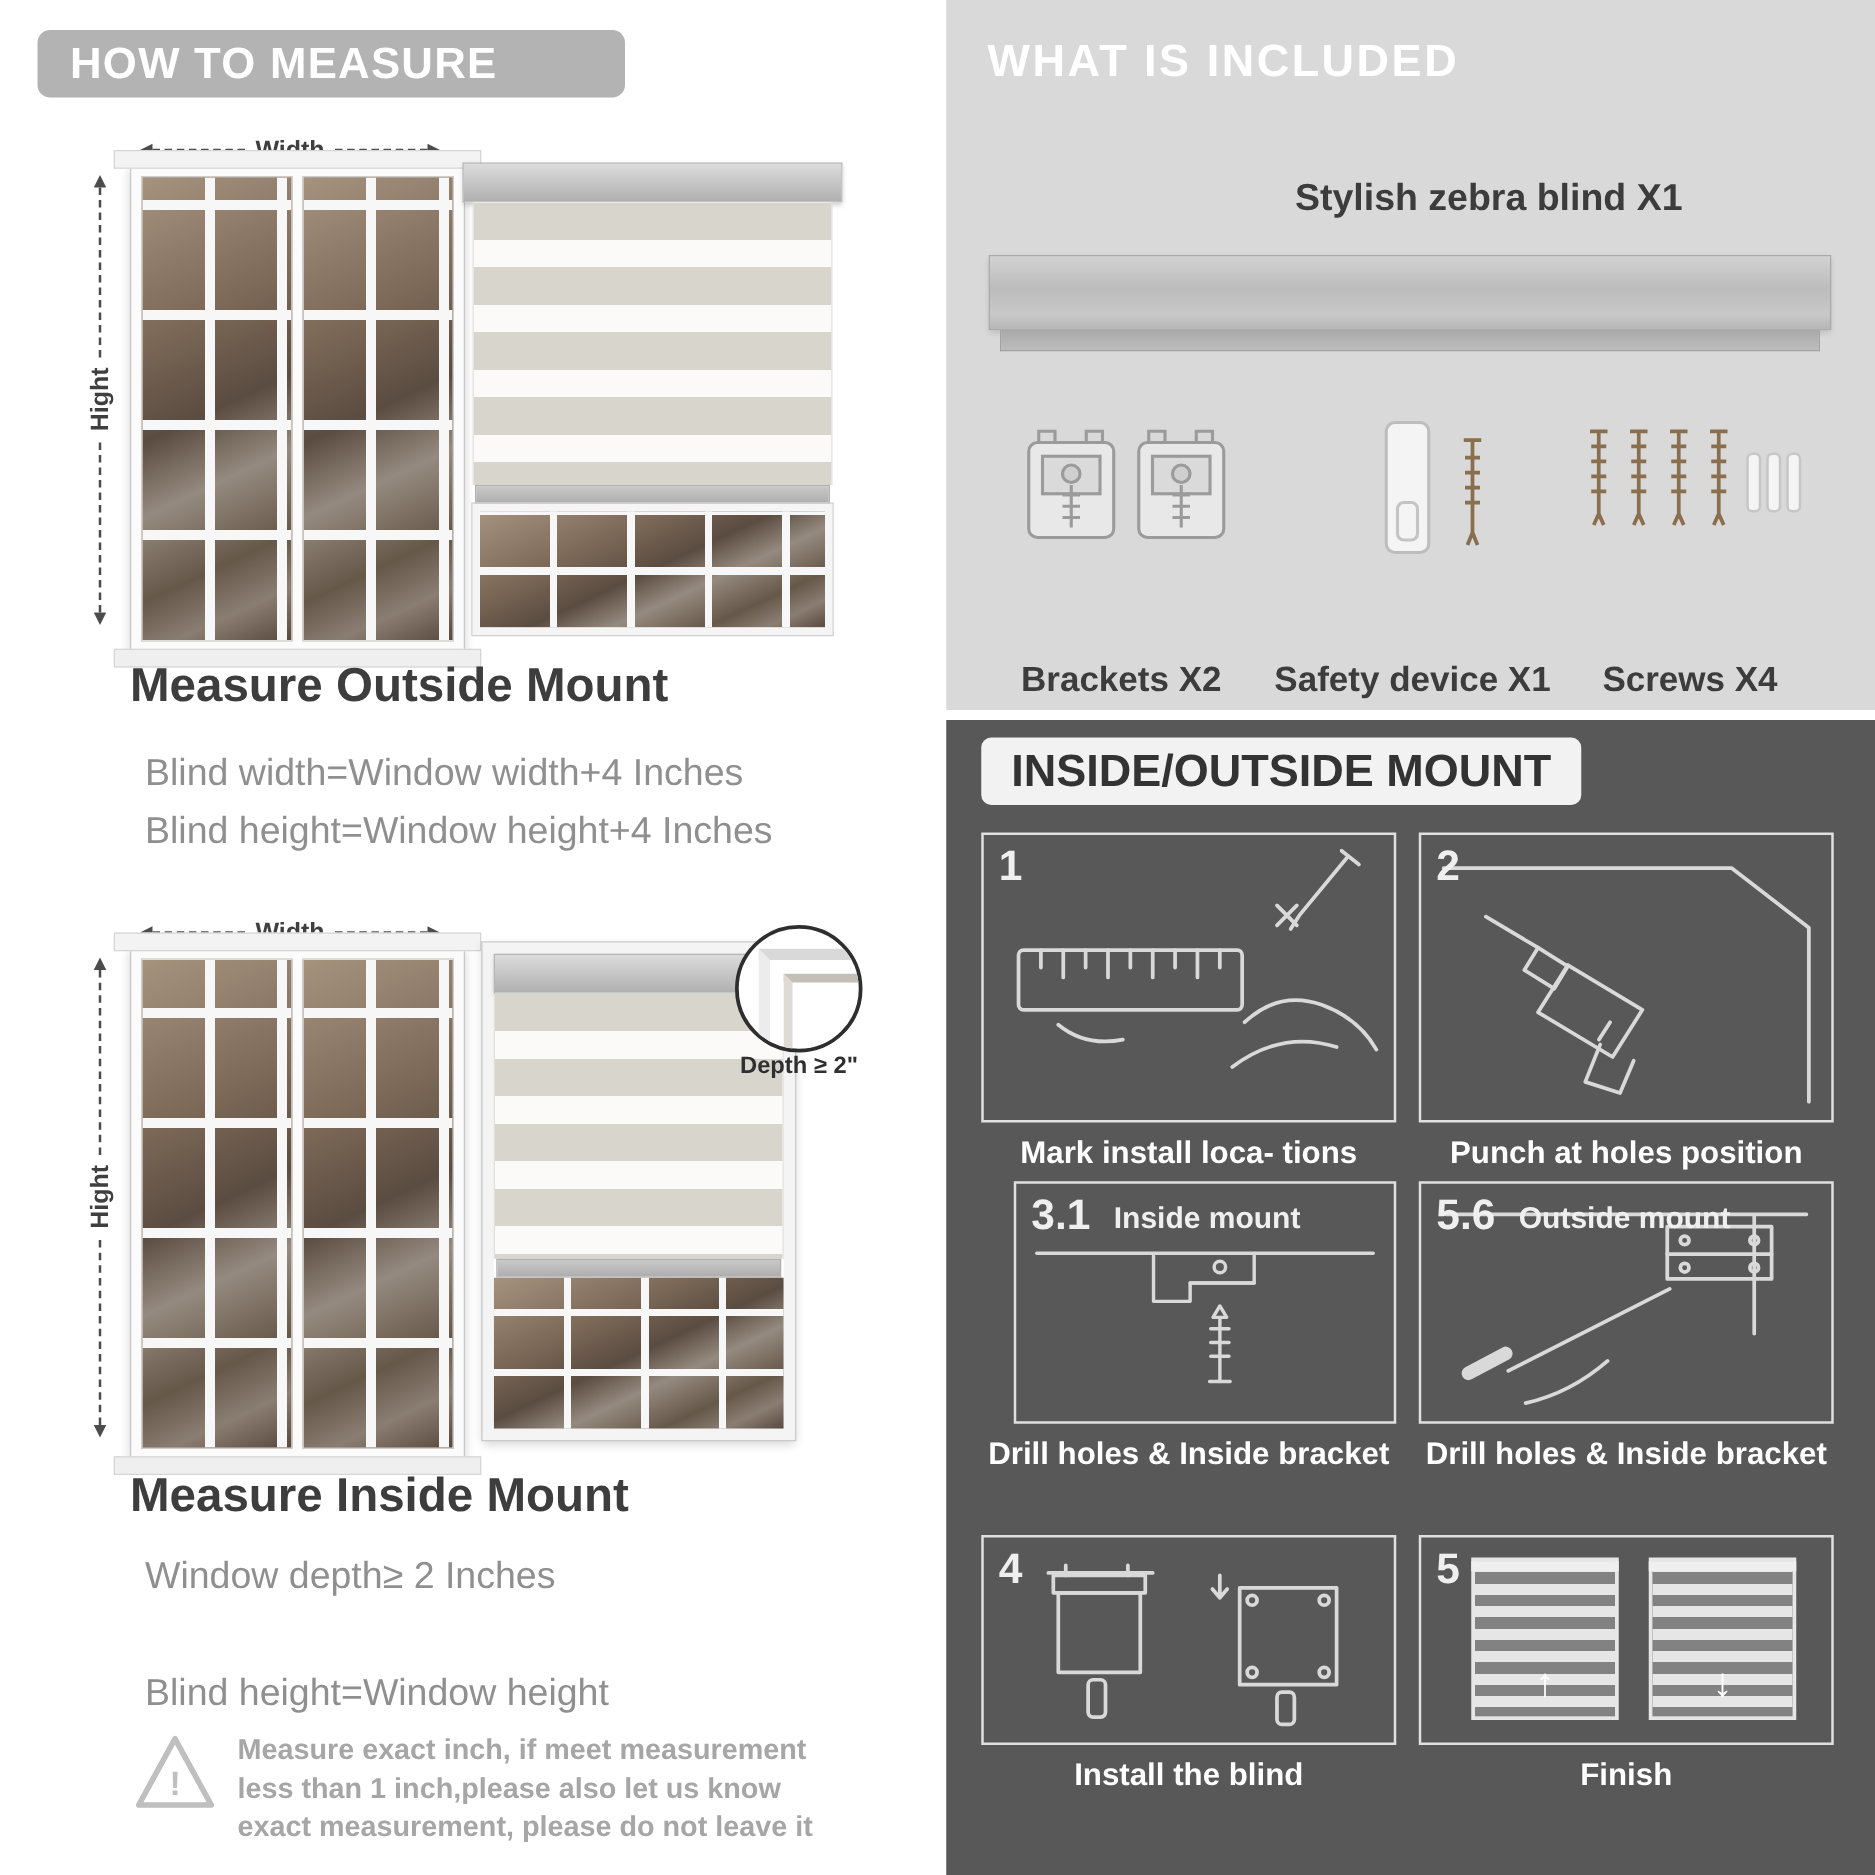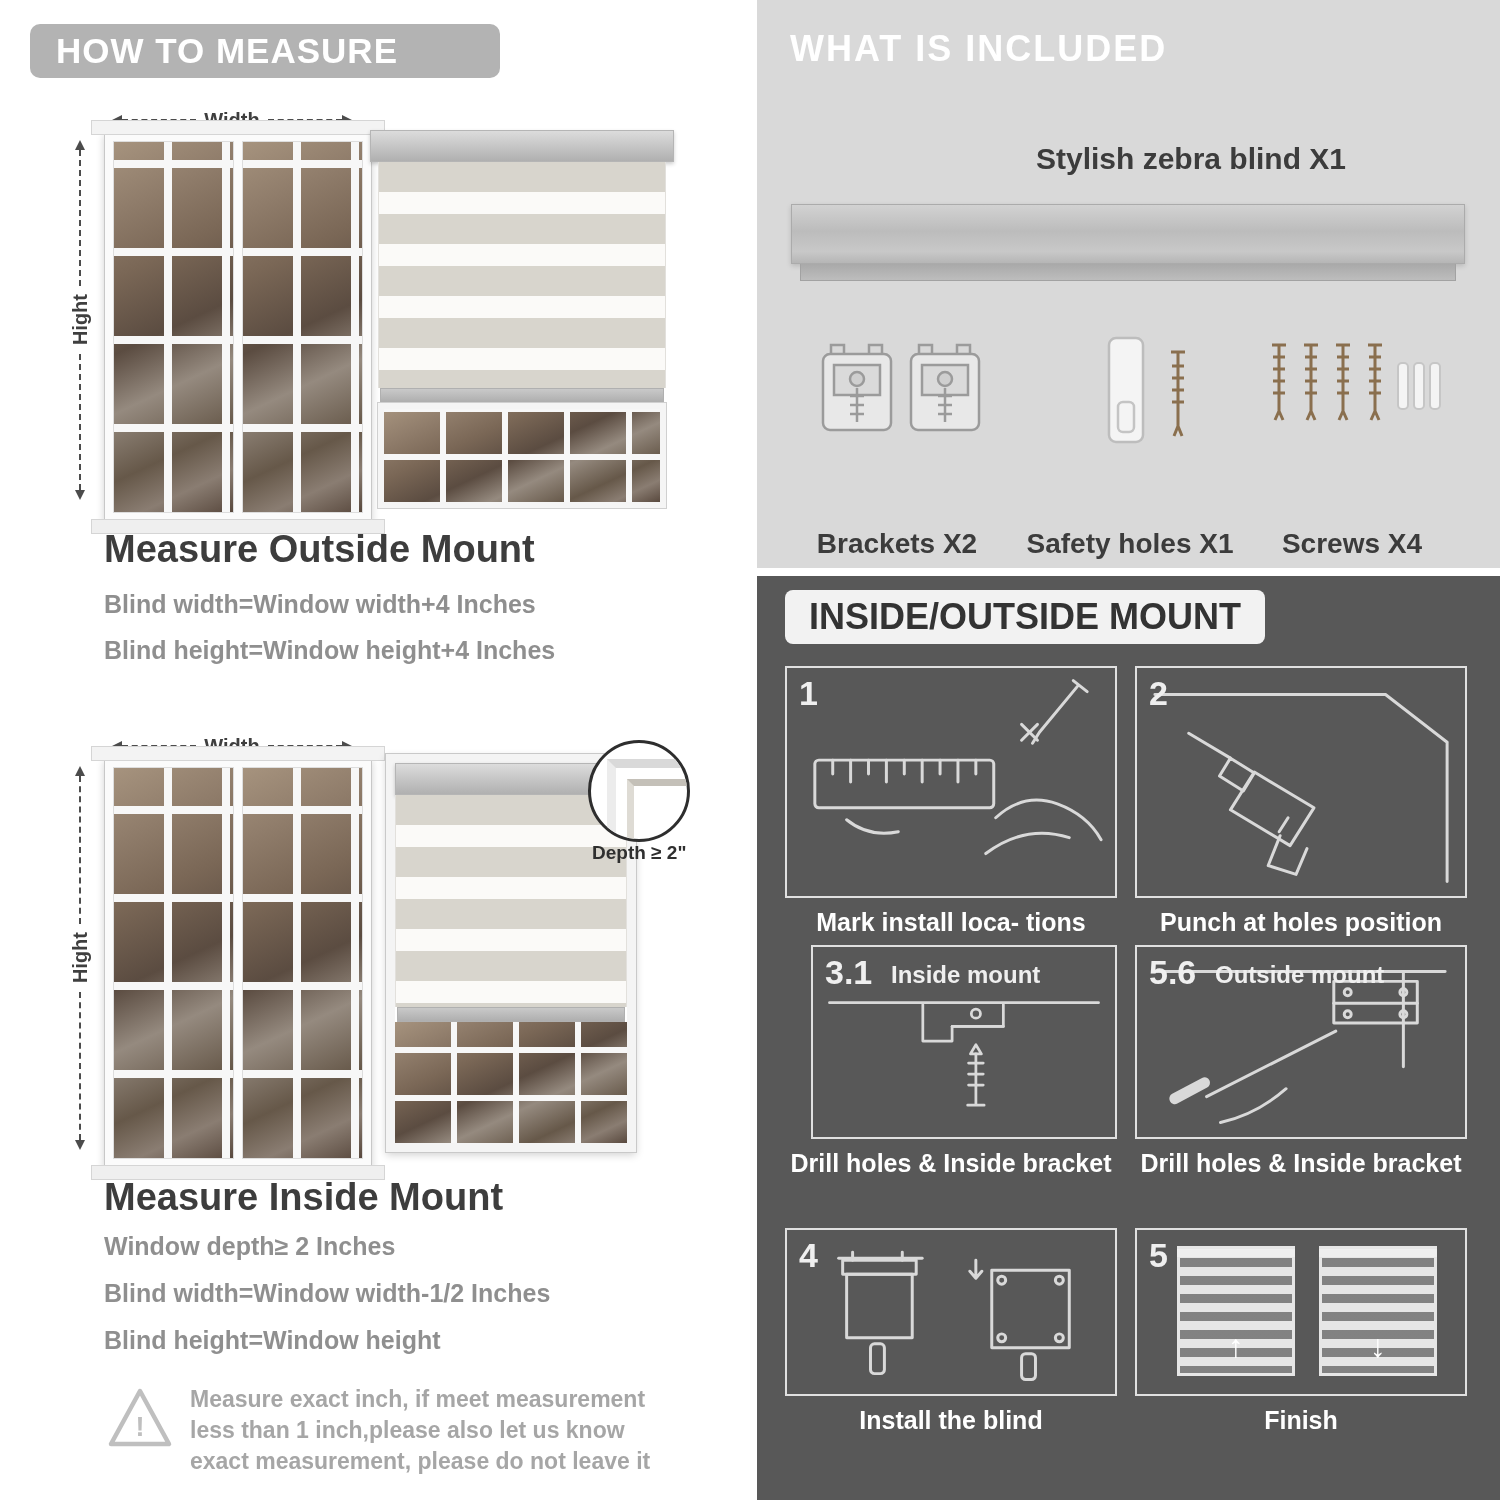--- a/index.html
+++ b/index.html
@@ -57,21 +57,21 @@
   
   .detail-circle{position:absolute;width:96px;height:96px;border-radius:50%;border:3px solid #2e2e2e;
                  background:#fff;overflow:hidden;}
   .detail-circle .corner{position:absolute;left:16px;top:16px;right:-10px;bottom:-10px;
                  border-top:9px solid #d9d9d9;border-left:9px solid #ececec;}
   .detail-circle .corner2{position:absolute;left:36px;top:36px;right:-10px;bottom:-10px;
                  border-top:7px solid #c4c0b8;border-left:7px solid #dedbd4;}
   .depth-label{position:absolute;font-size:19px;font-weight:bold;color:#2f2f2f;}
   
   .sec-title{position:absolute;margin:0;font-size:38px;font-weight:bold;color:#3d3d3d;}
-  .formula{position:absolute;margin:0;font-size:25px;font-weight:bold;color:#8f8f8f;}
+  .formula{position:absolute;margin:12px;font-size:30px;font-weight:normal;color:#8f8f8f;}
   .note-text{position:absolute;margin:0;font-size:23px;font-weight:bold;color:#a6a6a6;line-height:31px;}
   
   .included{position:absolute;left:757px;top:0;width:868px;height:568px;background:#d9d9d9;}
   .inc-header{position:absolute;left:33px;top:28px;font-size:36px;font-weight:bold;color:#fff;letter-spacing:2px;}
   .blind-name{position:absolute;left:0;top:142px;width:100%;text-align:center;
               font-size:30px;font-weight:bold;color:#3c3c3c;}
   .headrail{position:absolute;left:34px;top:204px;width:674px;}
   .rail-main{height:58px;background:linear-gradient(180deg,#d2d2d2 0%,#bcbcbc 45%,#c8c8c8 80%,#b6b6b6 100%);
              border:1px solid #ababab;box-shadow:0 2px 5px rgba(0,0,0,.15);}
   .rail-lip{height:16px;margin:0 9px;background:linear-gradient(#a9a9a9,#bdbdbd);border:1px solid #a2a2a2;border-top:none;}
@@ -184,21 +184,20 @@
     </div>
 
     <div class="detail-circle" style="left:588px;top:740px;">
       <div class="corner"></div>
       <div class="corner2"></div>
     </div>
     <div class="depth-label" style="left:592px;top:842px;">Depth ≥ 2"</div>
 
     <h2 class="sec-title" style="left:104px;top:1176px;">Measure Inside Mount</h2>
     <p class="formula" style="left:104px;top:1232px;">Window depth≥ 2 Inches</p>
-    <p class="formula" style="left:104px;top:1279px;">Blind width=Window width-1/2 Inches</p>
     <p class="formula" style="left:104px;top:1326px;">Blind height=Window height</p>
 
     <svg class="abs" style="left:106px;top:1386px;" width="68" height="64" viewBox="0 0 68 64">
       <path d="M34 5 L63 58 H5 Z" fill="none" stroke="#bfbfbf" stroke-width="4.5" stroke-linejoin="round"></path>
       <text x="34" y="50" text-anchor="middle" font-size="27" font-weight="bold" fill="#bfbfbf">!</text>
     </svg>
     <p class="note-text" style="left:190px;top:1384px;width:468px;">Measure exact inch, if meet measurement less than 1 inch,please also let us know exact measurement, please do not leave it</p>
   </section>
 
   <section class="included">
@@ -253,21 +252,21 @@
           </g>
       </g>
       <g fill="#f4f4f4" stroke="#c6c6c6" stroke-width="2">
         <rect x="136" y="28" width="10" height="46" rx="4"></rect>
         <rect x="152" y="28" width="10" height="46" rx="4"></rect>
         <rect x="168" y="28" width="10" height="46" rx="4"></rect>
       </g>
     </svg>
 
     <div class="hw-label" style="left:40px;width:200px;">Brackets X2</div>
-    <div class="hw-label" style="left:248px;width:250px;">Safety holes X1</div>
+    <div class="hw-label" style="left:248px;width:250px;">Safety device X1</div>
     <div class="hw-label" style="left:505px;width:180px;">Screws X4</div>
   </section>
 
   <section class="mount">
     <div class="mount-chip">INSIDE/OUTSIDE MOUNT</div>
 
     <div class="step" style="left:28px;top:90px;">
       <div class="panel" style="height:228px;">
         <span class="num">1</span>
         <svg viewBox="0 0 330 228">

